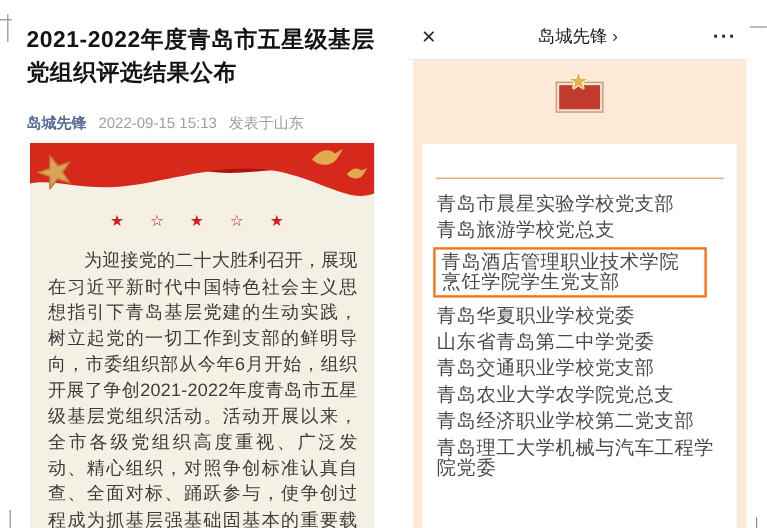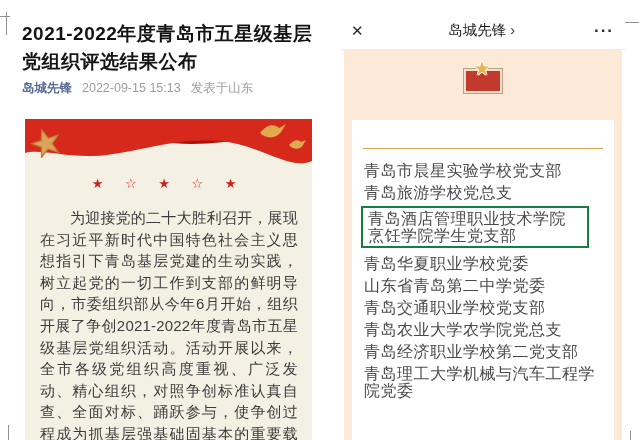--- a/index.html
+++ b/index.html
@@ -6,21 +6,21 @@
   html,body { width:639px; height:440px; background:#ffffff; overflow:hidden;
               font-family:"Liberation Sans","DejaVu Sans",sans-serif; }
   .stage { position:absolute; left:0; top:12px; width:639px; height:440px; }
 
   
   .crop { position:absolute; background:#8f8f8f; }
 
   
   .article { position:absolute; left:22px; top:8px; width:292px; }
   .article-title { font-size:19px; font-weight:700; color:#141414; line-height:1.45; letter-spacing:.5px; }
-  .byline { margin-top:5px; font-size:12.5px; white-space:nowrap; }
+  .byline { margin-top:20px; font-size:12.5px; white-space:nowrap; }
   .account-name { color:#576b95; font-weight:600; margin-right:10px; }
   .pub-time { color:#9e9e9e; margin-right:10px; }
   .pub-loc { color:#9e9e9e; }
 
   .banner { position:absolute; left:25px; top:107px; width:287px; height:333px;
             background:#f5f0e4; overflow:hidden; }
   .wave-svg { position:absolute; left:0; top:0; width:287px; height:52px; }
   .banner-star { position:absolute; left:6px; top:9px; width:30px; height:30px; }
   .doves { position:absolute; right:4px; top:2px; width:52px; height:34px; }
   .stars-row { position:absolute; left:0; top:57px; width:100%; text-align:center;
@@ -47,21 +47,21 @@
   .btn-star { position:absolute; top:-14px; left:50%; transform:translateX(-50%);
               font-size:19px; color:#e9b34a; z-index:2;
               text-shadow:-1px 0 #fff,1px 0 #fff,0 -1px #fff,0 1px #fff; }
 
   .white-panel { position:absolute; left:8px; right:8px; top:70px; bottom:0;
                  background:#ffffff; padding:0 9px; overflow:hidden; }
   .gold-divider { margin:28px 2px 0 2px; border-top:1px solid #d9a84e; }
   .org-list { margin-top:13px; }
   .list-item { font-size:16px; color:#4a4a4a; line-height:17px; letter-spacing:.5px;
                margin:0 0 5px 0; padding:0 3px; }
-  .list-item.highlighted { border:2px solid #15803d; padding:2px 5px; margin:3px 16px 7px 0; }
+  .list-item.highlighted { border:2px solid #f97316; padding:2px 5px; margin:3px 16px 7px 0; }
 </style>
 </head>
 <body>
 
 <div class="stage">
 
   <div class="crop" style="left:6px;top:0;width:1px;height:23px"></div>
   <div class="crop" style="left:0;top:4px;width:10px;height:1px"></div>
   <div class="crop" style="left:619px;top:8px;width:1px;height:32px"></div>
   <div class="crop" style="left:586px;top:10px;width:53px;height:1px"></div>

